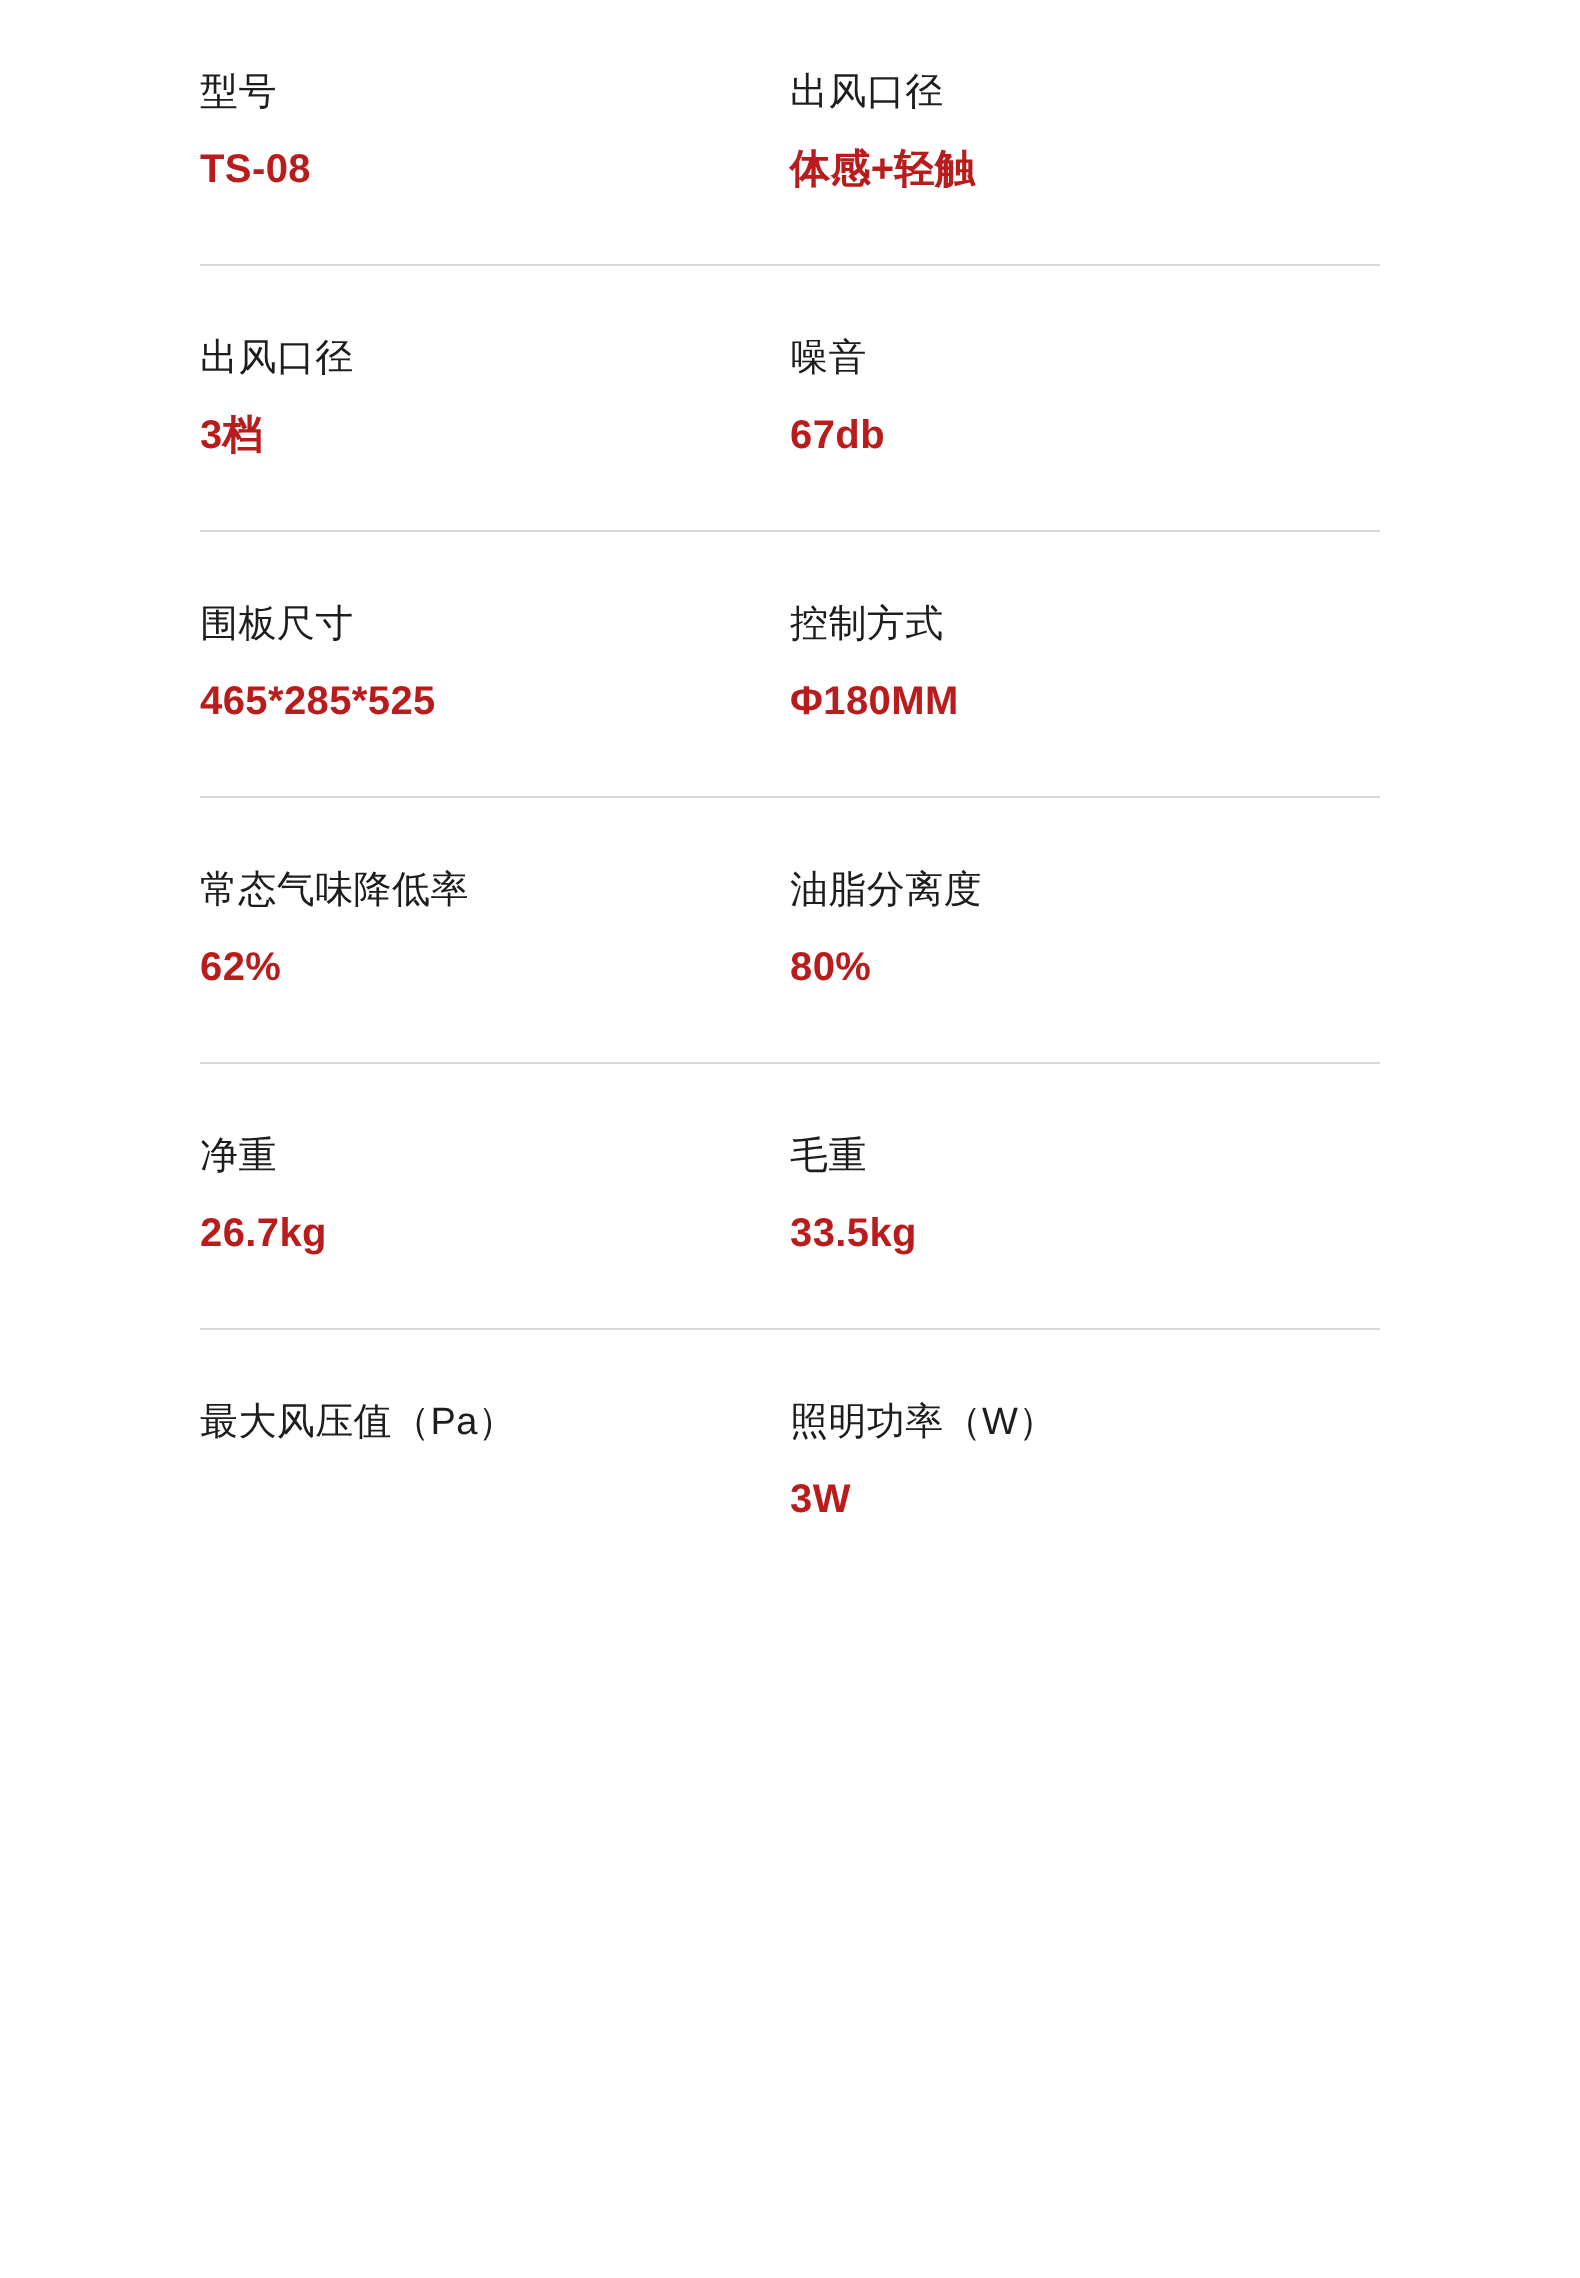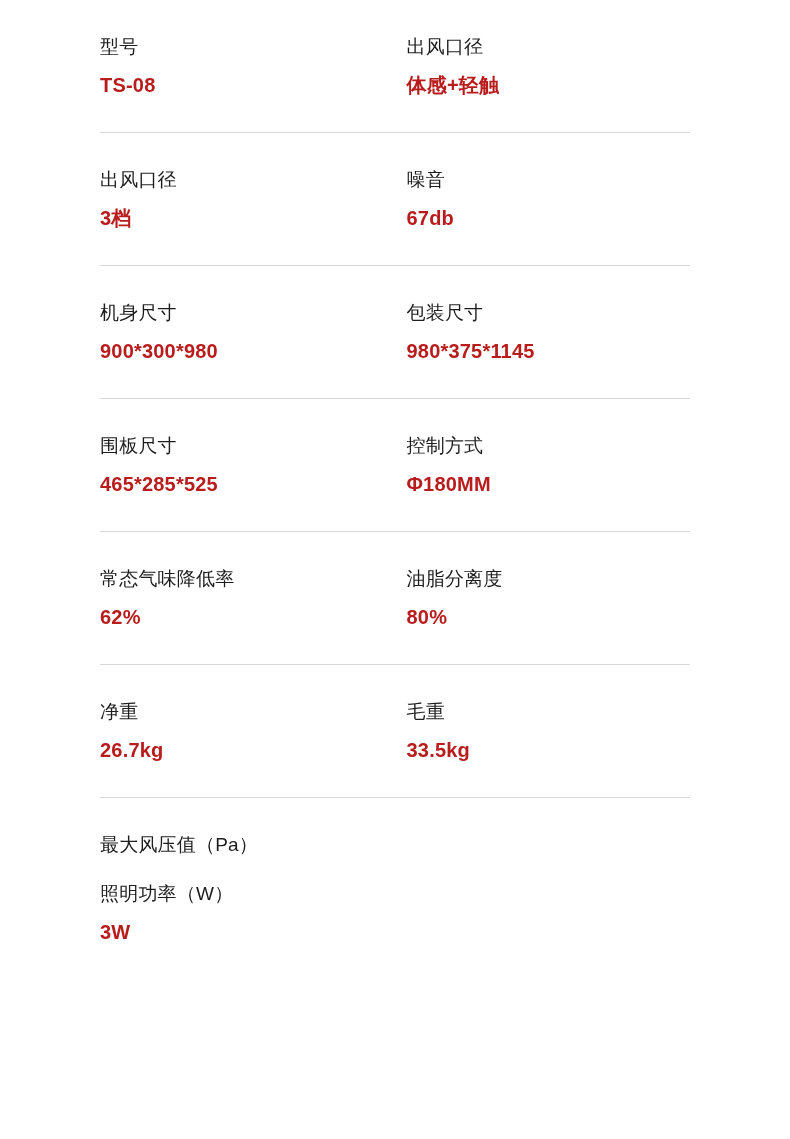--- a/index.html
+++ b/index.html
@@ -19,25 +19,23 @@
     box-sizing: border-box;
     padding: 0 100px;
   }
   .spec-row {
     display: flex;
     flex-direction: row;
     align-items: flex-start;
     padding-top: 34px;
     padding-bottom: 33px;
     border-bottom: 1px solid #d8d8d8;
-    gap: 23px;
   }
   .spec-row:last-child {
     border-bottom: none;
-    flex-direction: column;
   }
   .spec-cell {
     width: 50%;
     box-sizing: border-box;
     padding-right: 12px;
   }
   .spec-label {
     font-size: 19px;
     line-height: 26px;
     font-weight: 400;
@@ -74,30 +72,20 @@
       <div class="spec-label">出风口径</div>
       <div class="spec-value">3档</div>
     </div>
     <div class="spec-cell">
       <div class="spec-label">噪音</div>
       <div class="spec-value">67db</div>
     </div>
   </div>
 
 
-  <div class="spec-row">
-    <div class="spec-cell">
-      <div class="spec-label">机身尺寸</div>
-      <div class="spec-value">900*300*980</div>
-    </div>
-    <div class="spec-cell">
-      <div class="spec-label">包装尺寸</div>
-      <div class="spec-value">980*375*1145</div>
-    </div>
-  </div>
 
   <div class="spec-row">
     <div class="spec-cell">
       <div class="spec-label">围板尺寸</div>
       <div class="spec-value">465*285*525</div>
     </div>
     <div class="spec-cell">
       <div class="spec-label">控制方式</div>
       <div class="spec-value">Φ180MM</div>
     </div>

